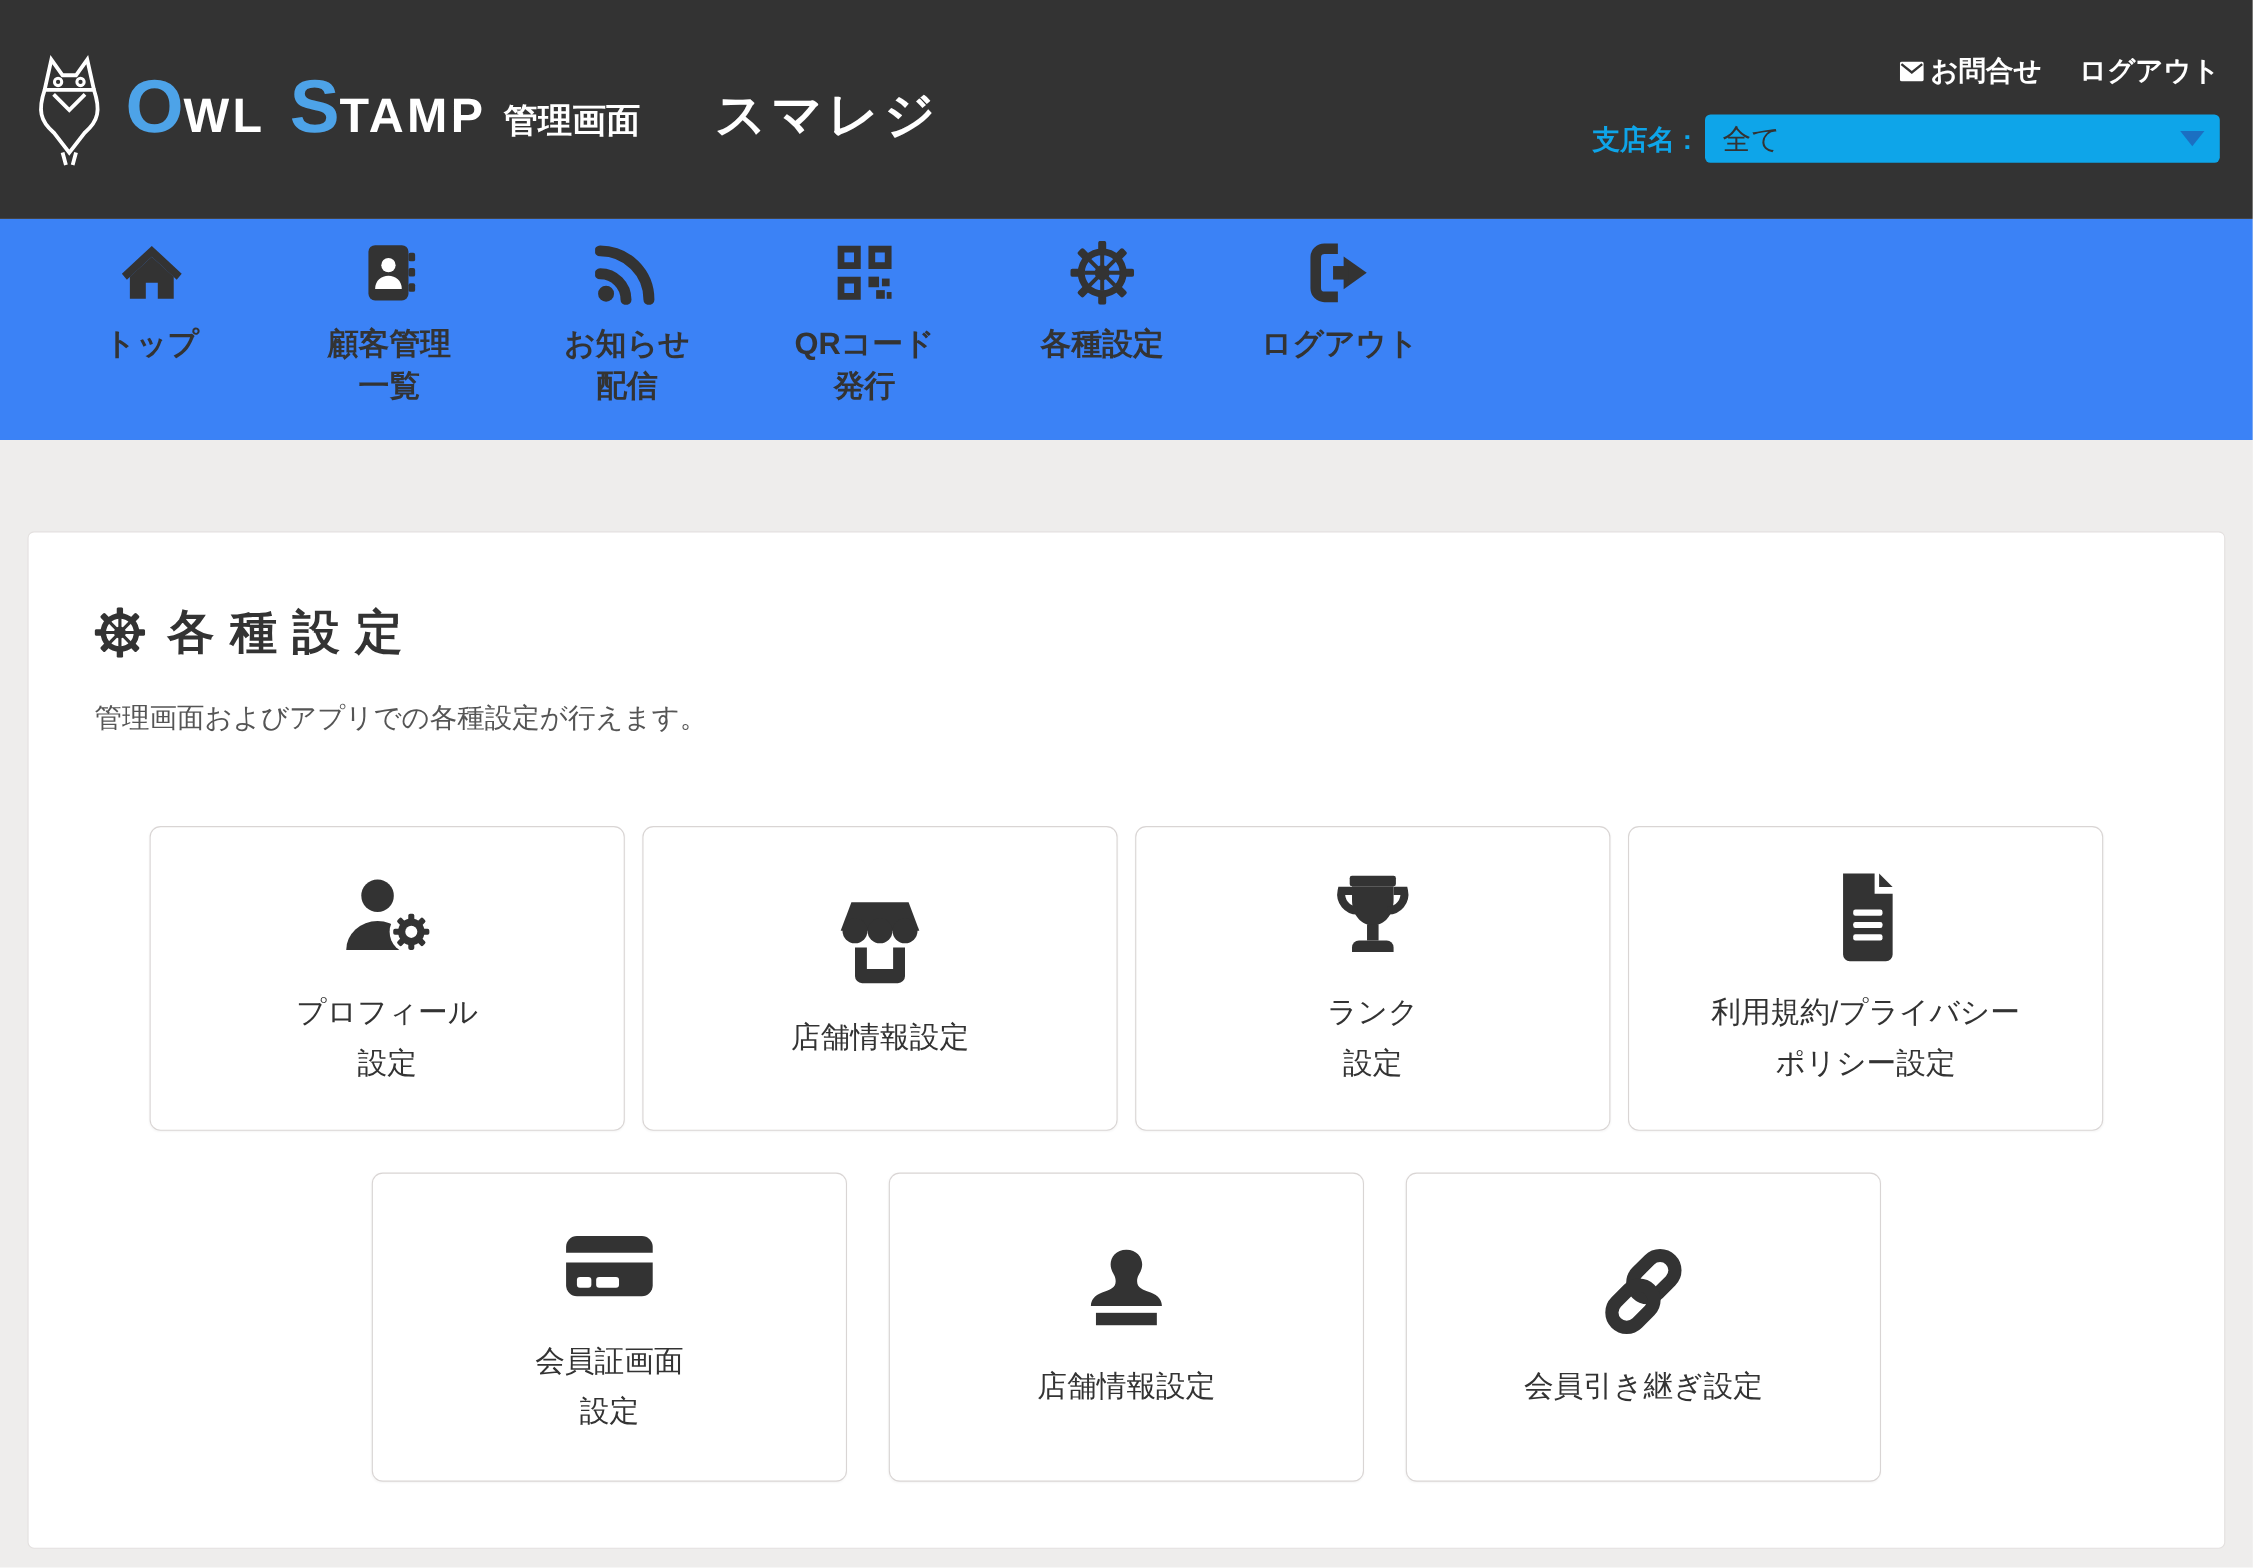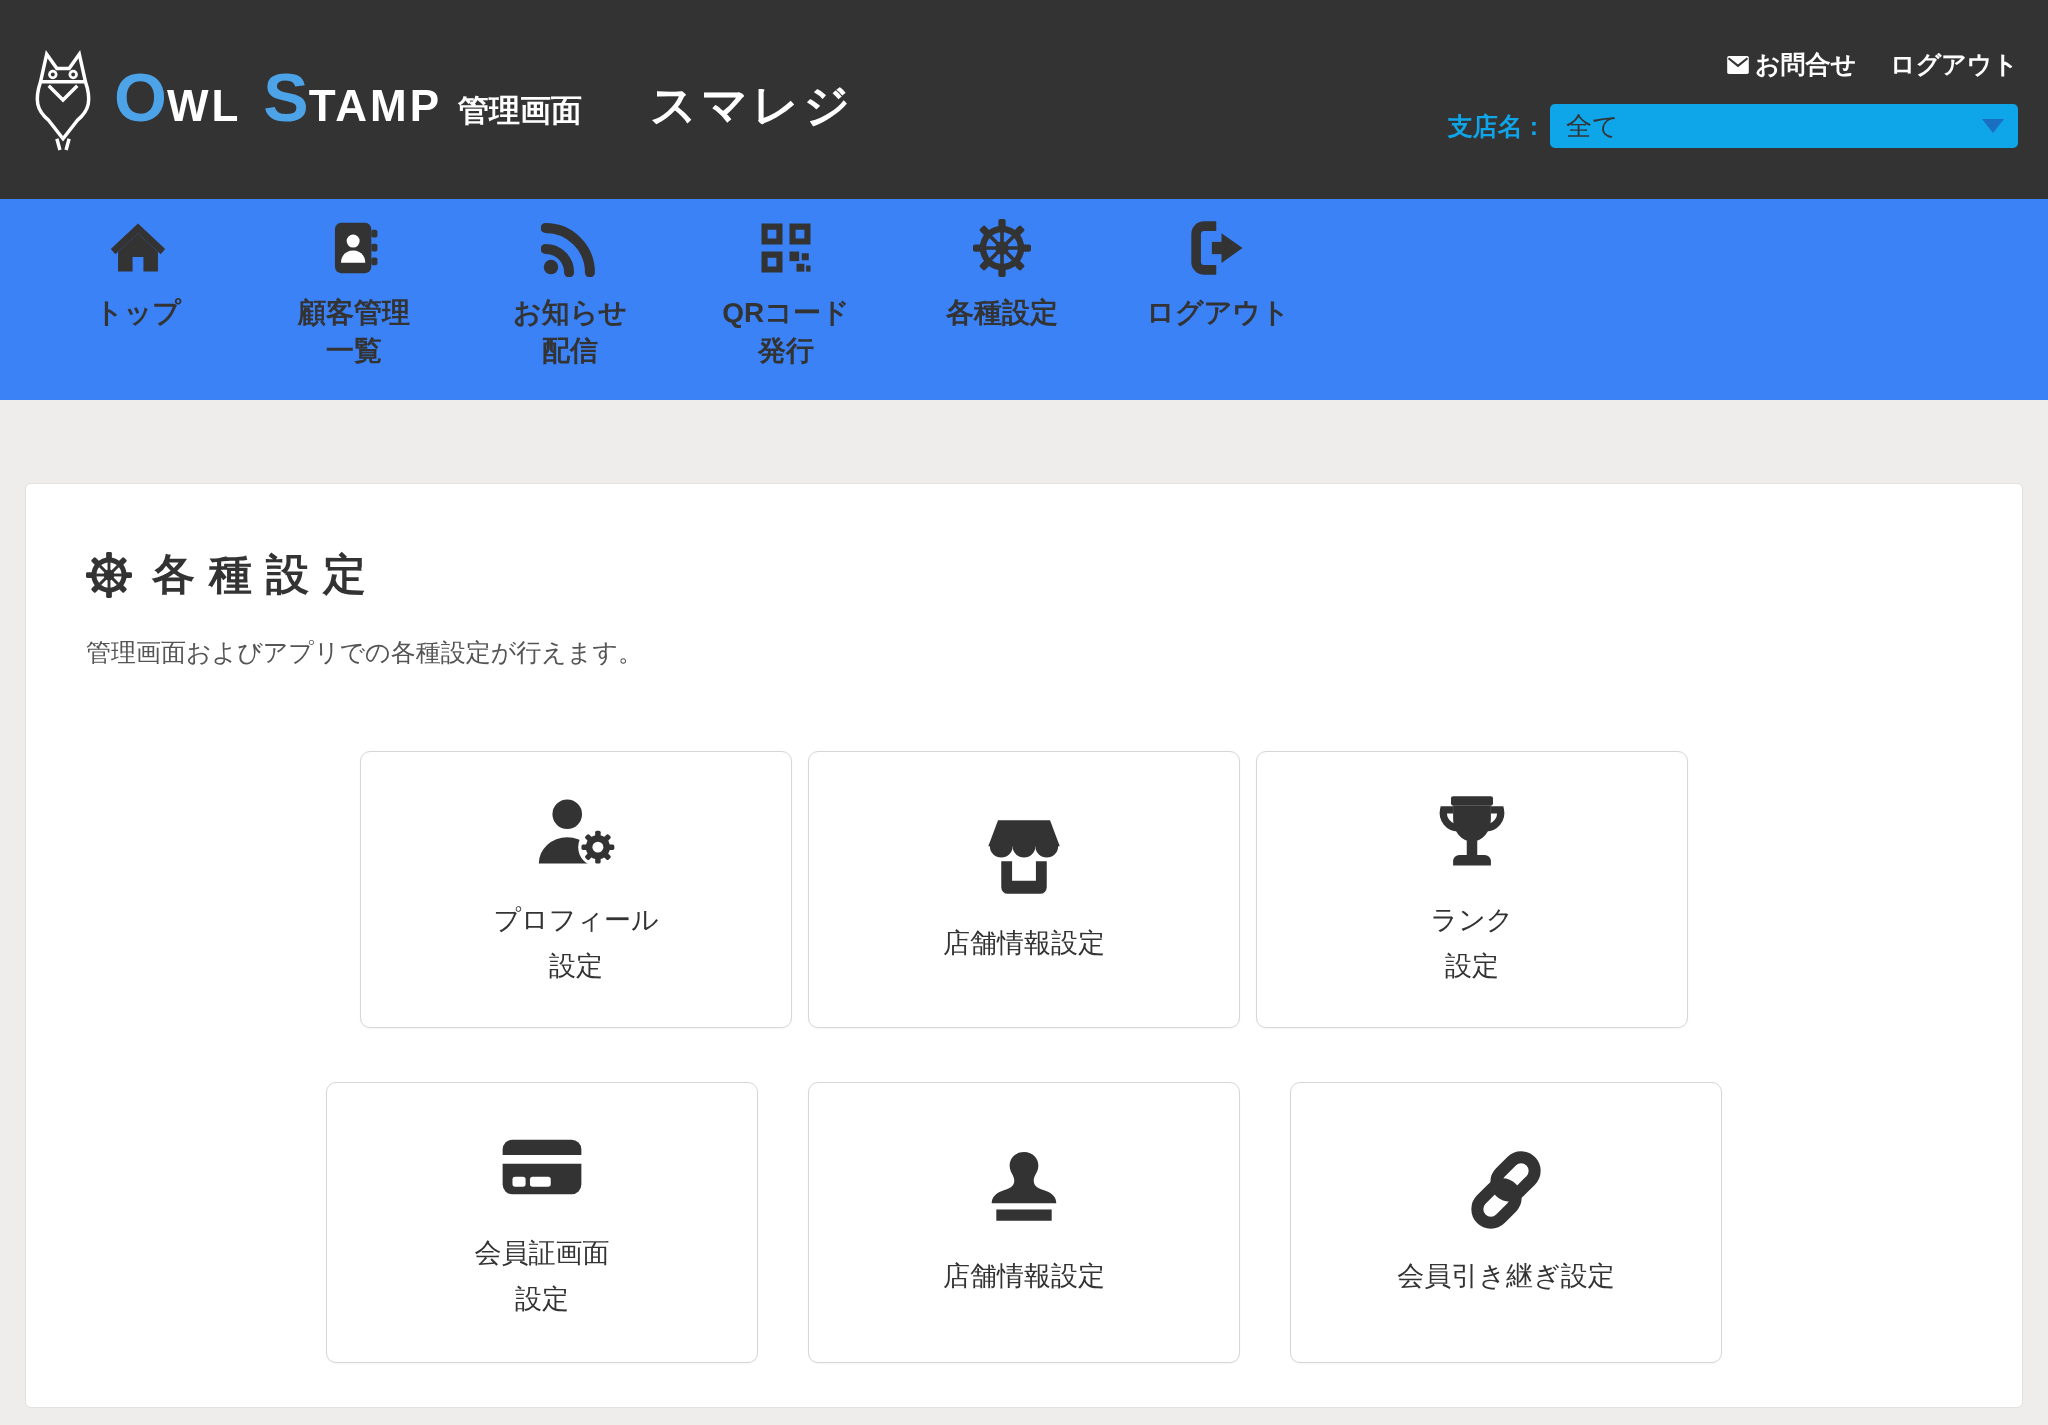--- a/index.html
+++ b/index.html
@@ -66,21 +66,21 @@
   }
   .panel-title{
     display:flex;align-items:center;gap:20px;color:#333;
   }
   .panel-title h1{
     margin:0;font-size:43px;font-weight:bold;letter-spacing:14px;
   }
   .panel-desc{margin-top:32px;font-size:25px;color:#555;}
   .cards-row{display:flex;justify-content:center;gap:16px;}
   .row1{margin-top:82px;}
-  .row2{margin-top:54px;gap:50px;}
+  .row2{margin-top:38px;gap:38px;}
   .card{
     width:430px;height:275px;background:#ffffff;
     border:1px solid #d9d5d4;border-radius:10px;
     display:flex;flex-direction:column;align-items:center;justify-content:center;
     cursor:pointer;box-shadow:0 1px 2px rgba(0,0,0,0.04);
   }
   .row2 .card{height:279px;}
   .card-icon{height:86px;display:flex;align-items:center;justify-content:center;margin-bottom:20px;}
   .card-label{font-size:27px;color:#333;text-align:center;line-height:46px;}
   svg{display:block;}
@@ -337,20 +337,37 @@
               <path d="M28 58 h24 a6 6 0 0 1 6 6 v4 h-36 v-4 a6 6 0 0 1 6 -6 z"></path>
             </g>
           </svg>
         </span>
         <div class="card-label">
           <div class="hide-if-empty">ランク</div>
           <div class="hide-if-empty">設定</div>
         </div>
       </div>
 
+      <div class="card">
+        <span class="card-icon">
+          <svg width="66" height="84" viewBox="0 0 64 82">
+            <g fill="#333">
+              <path d="M12 2 H40 V20 H56 V74 a6 6 0 0 1 -6 6 H18 a6 6 0 0 1 -6 -6 Z"></path>
+              <path d="M44 2 L56 14 H44 Z"></path>
+            </g>
+            <rect x="21" y="34" width="26" height="5.5" rx="2" fill="#fff"></rect>
+            <rect x="21" y="45" width="26" height="5.5" rx="2" fill="#fff"></rect>
+            <rect x="21" y="56" width="26" height="5.5" rx="2" fill="#fff"></rect>
+          </svg>
+        </span>
+        <div class="card-label">
+          <div class="hide-if-empty">利用規約/プライバシー</div>
+          <div class="hide-if-empty">ポリシー設定</div>
+        </div>
+      </div>
 
     </div>
 
     <div class="cards-row row2">
 
       <div class="card">
         <span class="card-icon">
           <svg width="92" height="70" viewBox="0 0 84 64">
             <g fill="#333">
               <path d="M6 16 a9 9 0 0 1 9 -9 h54 a9 9 0 0 1 9 9 v5 H6 z"></path>

